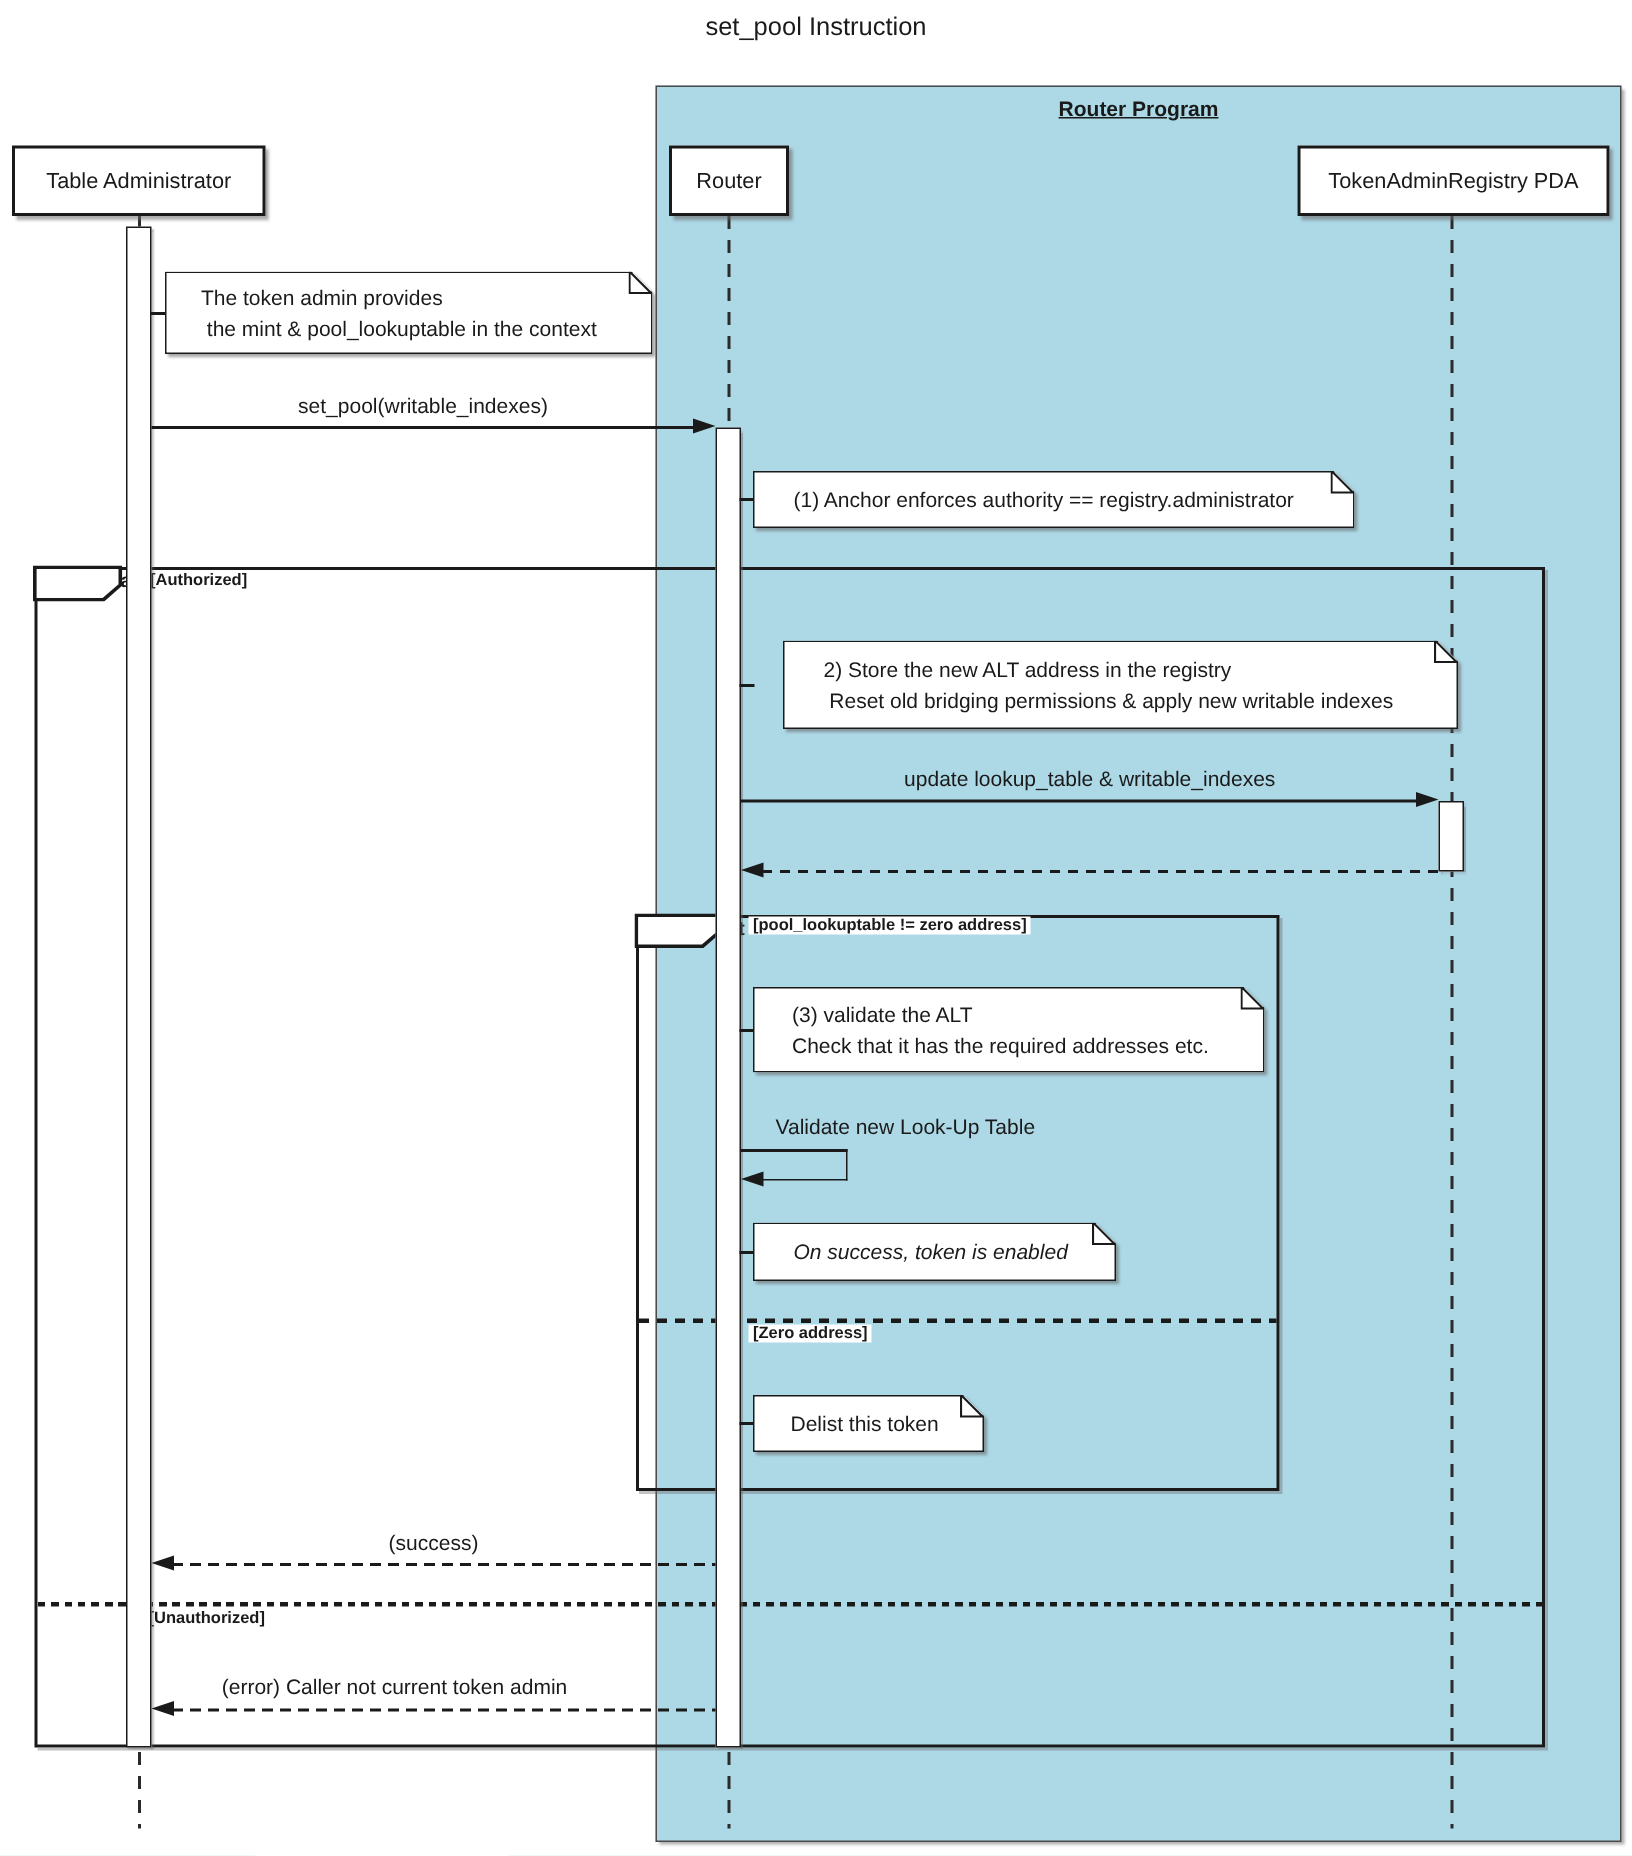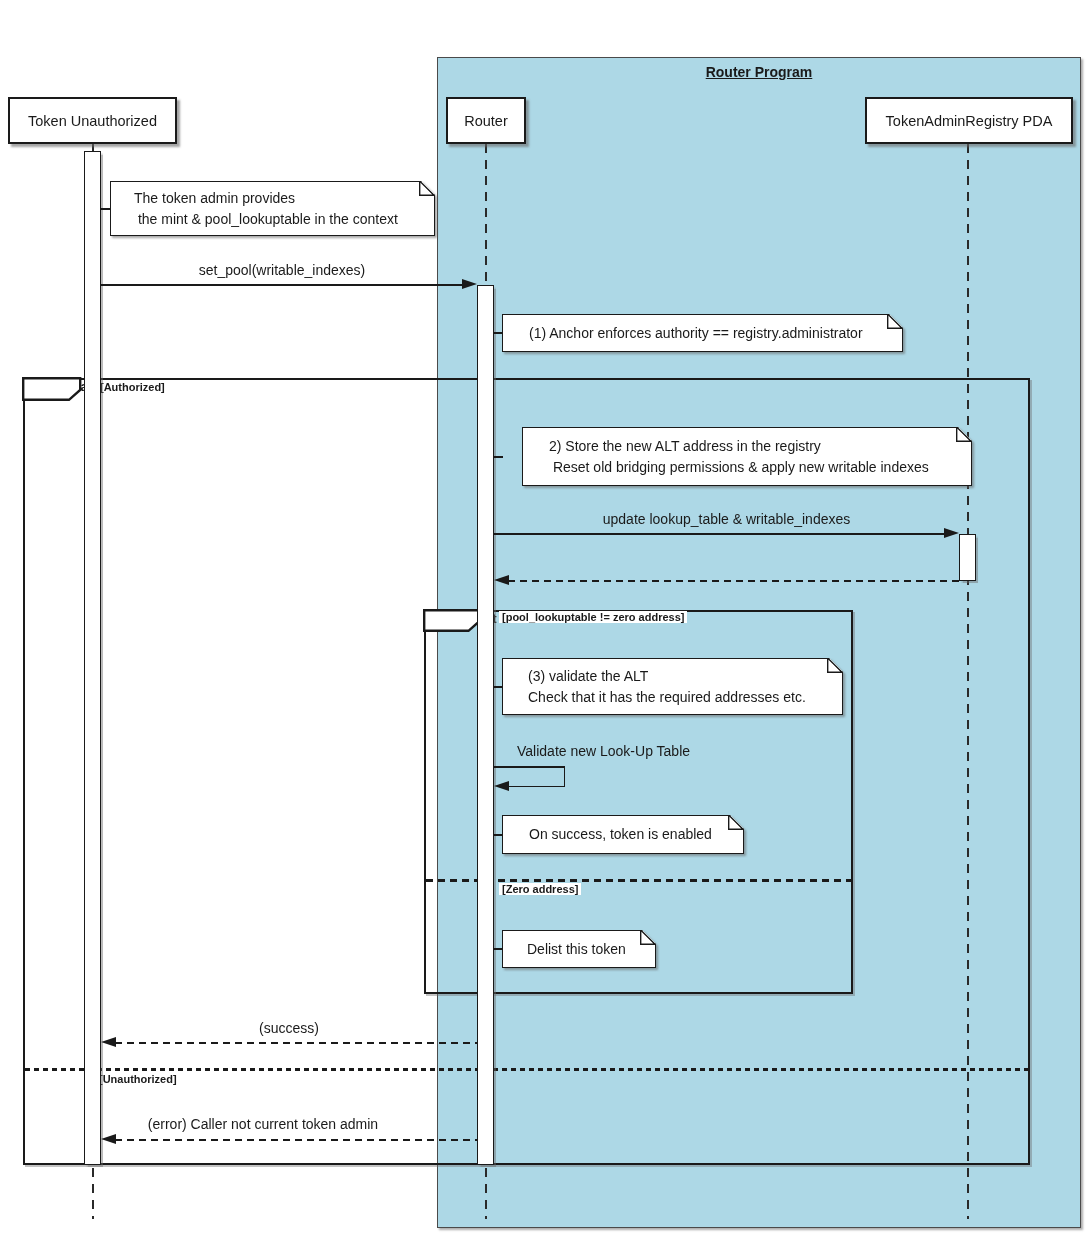--- a/index.html
+++ b/index.html
@@ -59,30 +59,31 @@
           clip-path:polygon(0 0, calc(100% - 14px) 0, 100% 14px, 100% 100%, 0 100%);
           display:flex; flex-direction:column; justify-content:center; line-height:21px; }
   .note-line { display:block; white-space:pre; }
   .fold { position:absolute; top:-1px; right:-1px; width:16px; height:16px; }
 </style>
 </head>
 <body>
 
 <div id="canvas">
 
+  <div class="abs title">set_pool Instruction</div>
 
   <div class="abs groupbox" style="left:437px; top:57px; width:644px; height:1171px;"></div>
   <div class="abs groupbox-label" style="left:437px; top:64px; width:644px;">Router Program</div>
 
   <div class="abs lifeline" style="left:92px; top:144px; height:1075px;"></div>
   <div class="abs lifeline" style="left:485px; top:144px; height:1075px;"></div>
   <div class="abs lifeline" style="left:967px; top:144px; height:1075px;"></div>
 
   <div class="abs participant" style="left:8px; top:97px; width:169px; height:47px;">
-    <span>Token Unauthorized</span>
+    <span>Table Administrator</span>
   </div>
   <div class="abs participant" style="left:446px; top:97px; width:80px; height:47px;">
     <span>Router</span>
   </div>
   <div class="abs participant" style="left:865px; top:97px; width:208px; height:47px;">
     <span>TokenAdminRegistry PDA</span>
   </div>
 
   <div class="abs frame" style="left:23px; top:378px; width:1007px; height:787px;"></div>
   <div class="abs pent" style="left:22px; top:377px;">
@@ -175,21 +176,21 @@
     <div class="note" style="padding-left:25px;">
       <span class="note-line">(3) validate the ALT</span>
       <span class="note-line">Check that it has the required addresses etc.</span>
       <svg class="fold" width="16" height="16" viewBox="0 0 16 16">
         <path d="M0.7,0 L0.7,14.3 L15,14.3 Z" fill="#ffffff" stroke="#1a1a1a" stroke-width="1.4"></path>
         </svg>
     </div>
   </div>
 
   <div class="abs note-wrap" style="left:502px; top:815px; width:242px; height:39px;">
-    <div class="note" style="padding-left:26px;">
+    <div class="note" style="padding-left:26px;font-style:italic;">
       <span class="note-line">On success, token is enabled</span>
       <svg class="fold" width="16" height="16" viewBox="0 0 16 16">
         <path d="M0.7,0 L0.7,14.3 L15,14.3 Z" fill="#ffffff" stroke="#1a1a1a" stroke-width="1.4"></path>
         </svg>
     </div>
   </div>
 
   <div class="abs note-wrap" style="left:502px; top:930px; width:154px; height:38px;">
     <div class="note" style="padding-left:24px;">
       <span class="note-line">Delist this token</span>

